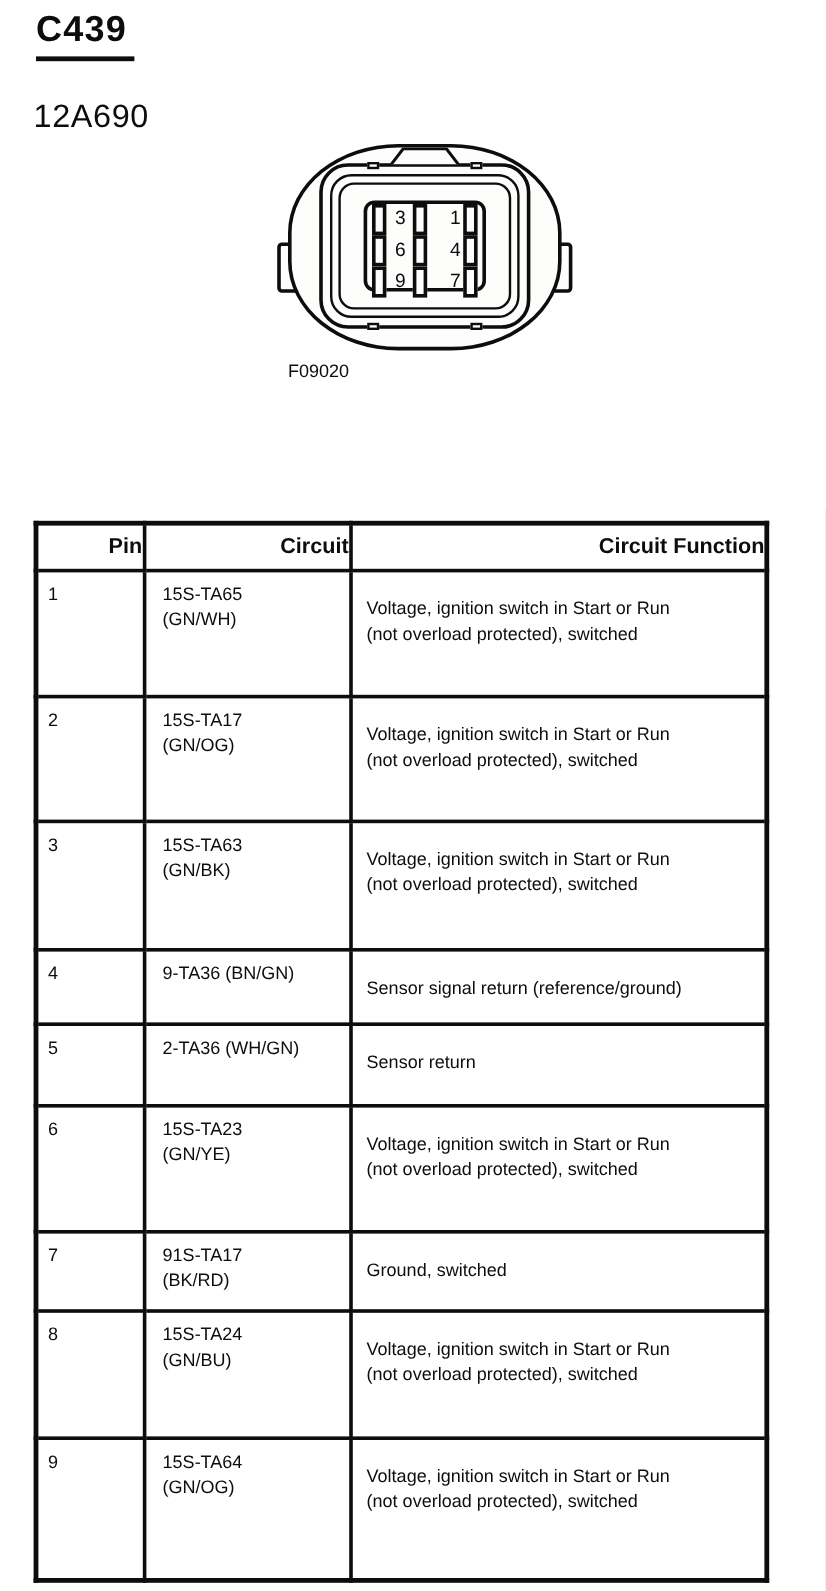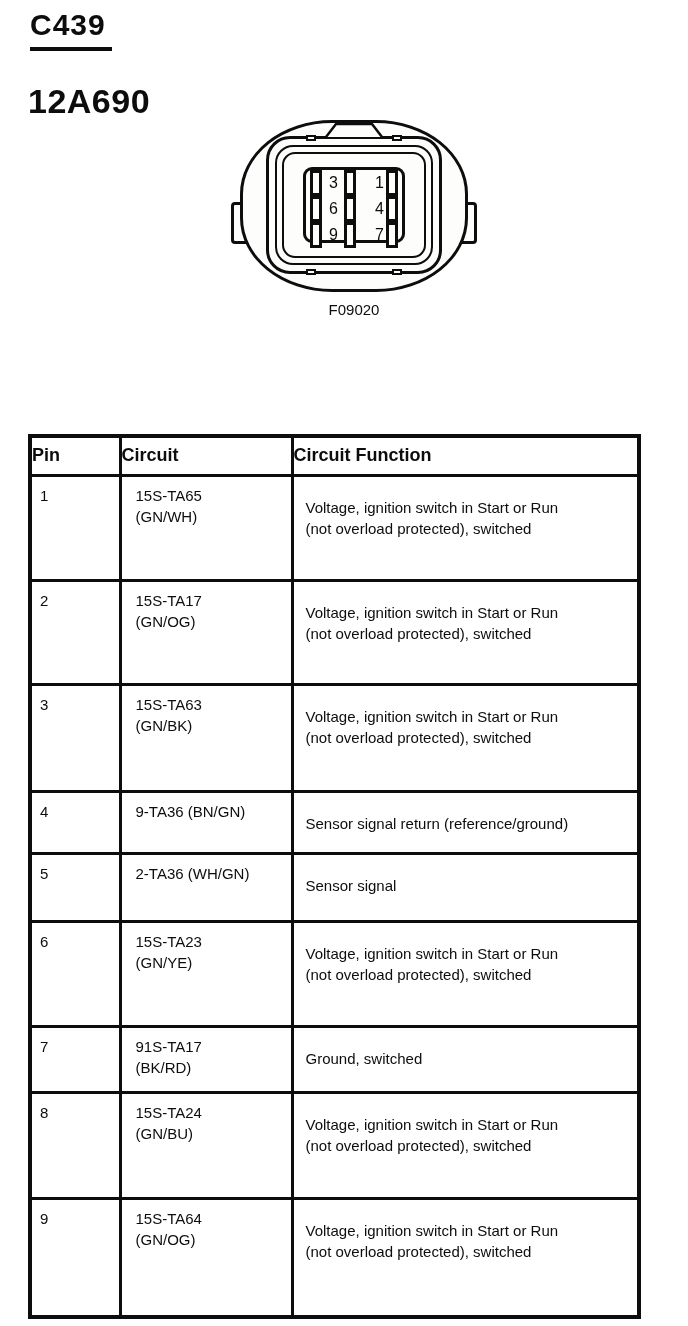--- a/index.html
+++ b/index.html
@@ -7,21 +7,21 @@
     position:relative;width:688px;height:1326px;background:#ffffff;
     font-family:"Liberation Sans","DejaVu Sans",sans-serif;color:#0d0d0d;
     overflow:hidden;margin:0 auto;
   }
   
   .connector-id{
     position:absolute;left:30px;top:8px;font-size:30px;font-weight:bold;
     letter-spacing:1px;border-bottom:4px solid #0d0d0d;padding:0 6px 5px 0;
   }
   .part-number{
-    position:absolute;left:28px;top:82px;font-size:34px;font-weight:bold;letter-spacing:.5px;
+    position:absolute;left:28px;top:82px;font-size:27px;font-weight:normal;letter-spacing:.5px;
   }
   .description{
     position:absolute;left:30px;top:128px;font-size:15px;line-height:19px;white-space:pre-line;
   }
   
   .connector-wrap{position:absolute;left:240px;top:120px;width:228px;height:172px;}
   .tab-side{
     position:absolute;top:82px;width:22px;height:42px;border:3px solid #0d0d0d;
     background:#fdfdfc;box-sizing:border-box;z-index:0;
   }
@@ -53,33 +53,33 @@
     display:flex;flex-direction:column;justify-content:space-evenly;align-items:center;
   }
   .pin-row{display:flex;align-items:center;}
   .pin-slot{
     width:12px;height:26px;border:3px solid #0d0d0d;background:#fdfdfc;box-sizing:border-box;
   }
   .pin-label{font-size:16px;font-weight:500;line-height:1;}
   .pl-a{margin:0 6px 0 7px;}
   .pl-b{margin:0 2px 0 19px;}
   .figure-caption{
-    position:absolute;left:240px;top:301px;width:228px;text-align:center;font-size:15px;
+    position:absolute;left:240px;top:301px;width:228px;text-align:left;font-size:15px;
   }
   
   table.pin-table{
     position:absolute;left:28px;top:434px;width:609px;
     border-collapse:collapse;table-layout:fixed;
     font-size:15px;line-height:21px;
   }
   table.pin-table{border:4px solid #0d0d0d;}
   .pin-table th,.pin-table td{
     border:3px solid #0d0d0d;vertical-align:top;box-sizing:border-box;overflow:hidden;
   }
-  .pin-table th{font-size:18px;font-weight:bold;text-align:left;vertical-align:middle;padding:4px 0;}
+  .pin-table th{font-size:18px;font-weight:bold;text-align:right;vertical-align:middle;padding:4px 0;}
   .col-pin{width:90px;}
   .col-circuit{width:172px;}
   .col-function{width:347px;}
   thead tr{height:39px;}
   tbody tr:nth-child(1){height:105px;}
   tbody tr:nth-child(2){height:104px;}
   tbody tr:nth-child(3){height:107px;}
   tbody tr:nth-child(4){height:62px;}
   tbody tr:nth-child(5){height:68px;}
   tbody tr:nth-child(6){height:105px;}
@@ -182,21 +182,21 @@
 (not overload protected), switched</td>
       </tr>
       <tr>
         <td class="pin-cell">4</td>
         <td class="circuit-cell">9-TA36 (BN/GN)</td>
         <td class="function-cell">Sensor signal return (reference/ground)</td>
       </tr>
       <tr>
         <td class="pin-cell">5</td>
         <td class="circuit-cell">2-TA36 (WH/GN)</td>
-        <td class="function-cell">Sensor signal</td>
+        <td class="function-cell">Sensor return</td>
       </tr>
       <tr>
         <td class="pin-cell">6</td>
         <td class="circuit-cell">15S-TA23
 (GN/YE)</td>
         <td class="function-cell">Voltage, ignition switch in Start or Run
 (not overload protected), switched</td>
       </tr>
       <tr>
         <td class="pin-cell">7</td>

